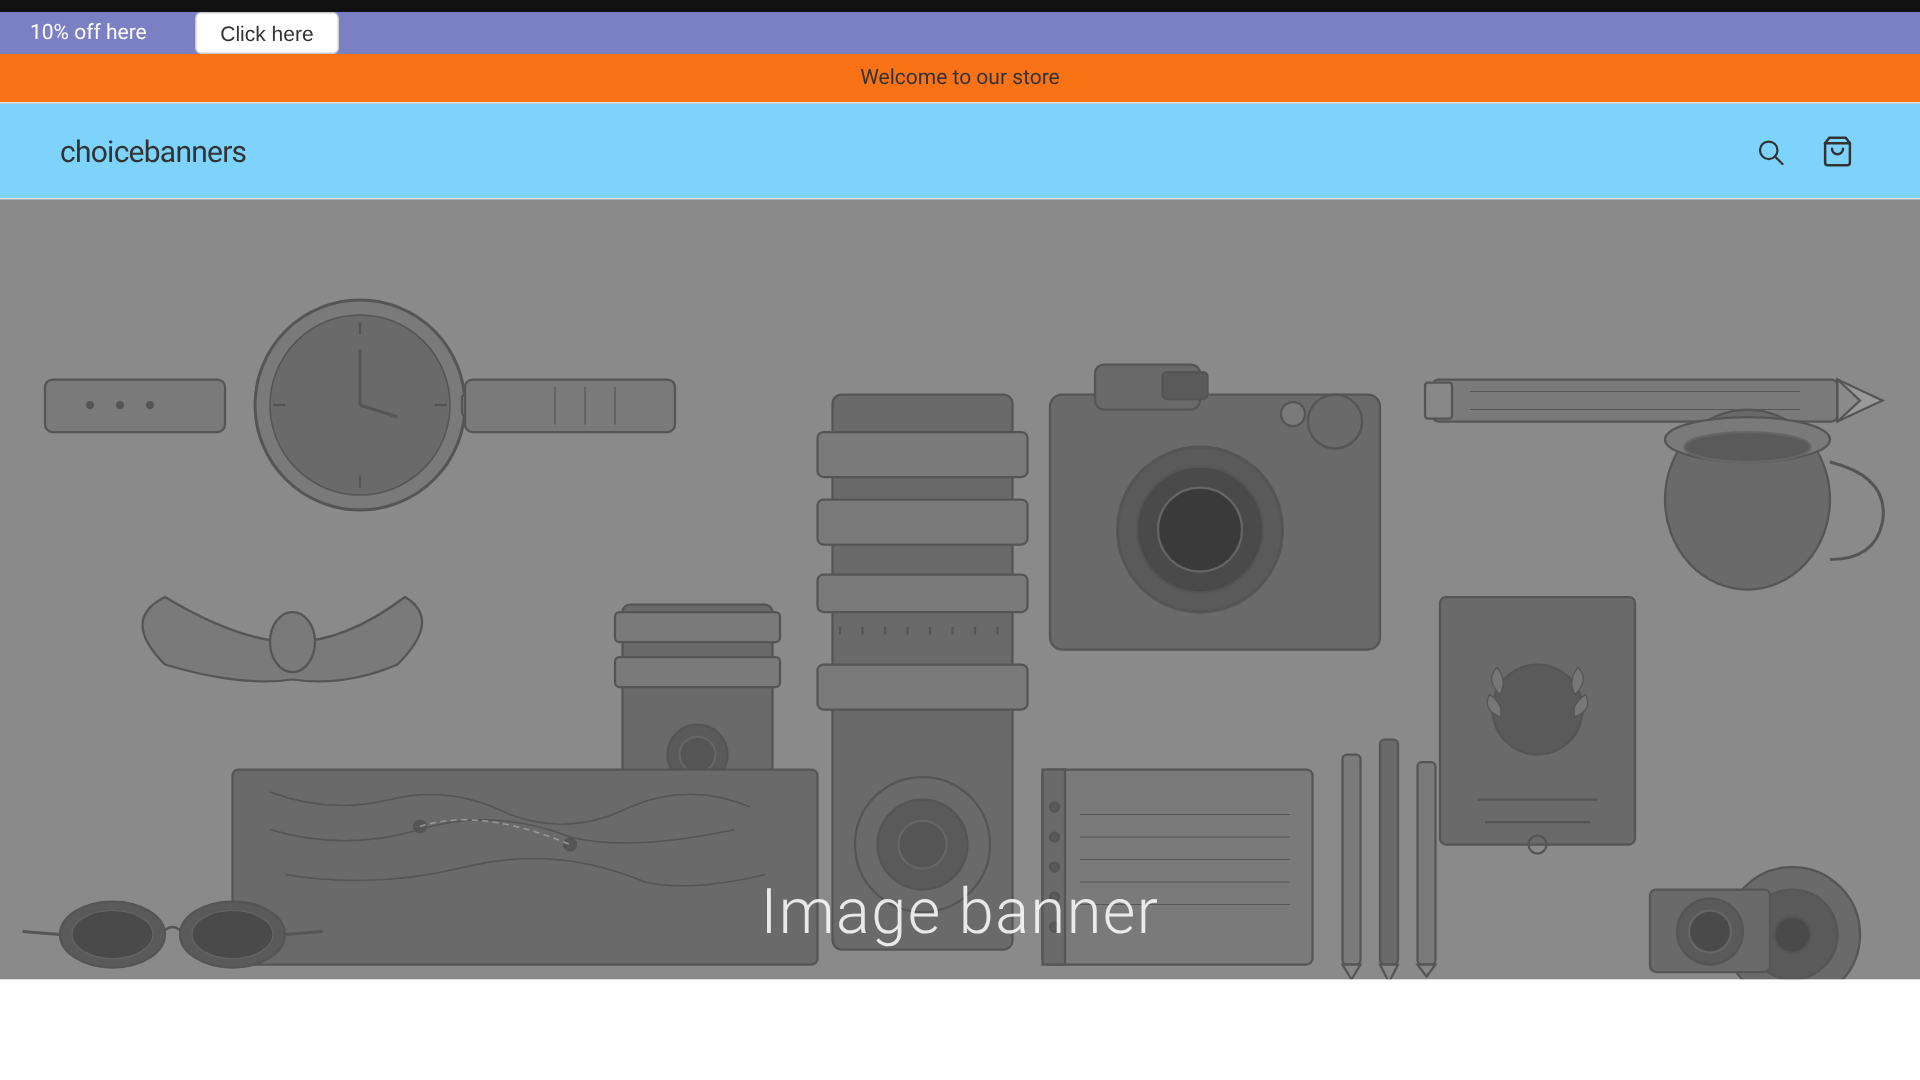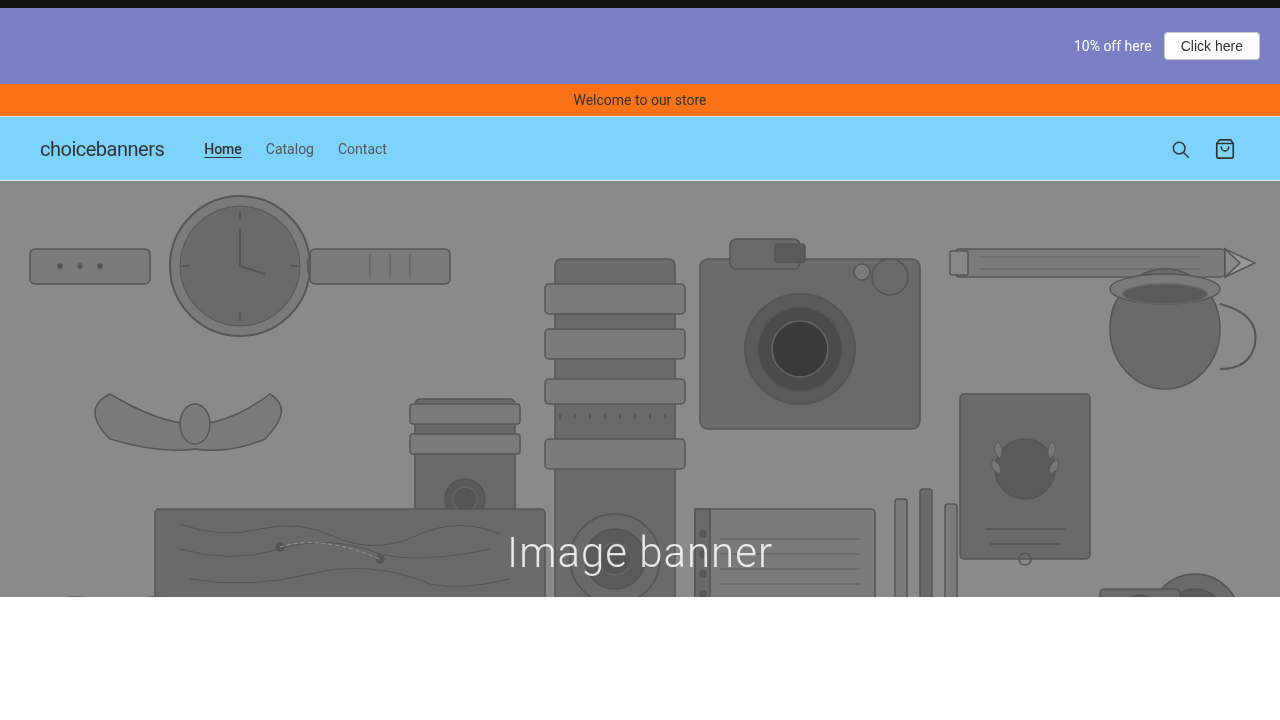--- a/index.html
+++ b/index.html
@@ -3,35 +3,36 @@
   <meta charset="utf-8">
   <style>
     * { margin: 0; padding: 0; box-sizing: border-box; }
     body { font-family: -apple-system, BlinkMacSystemFont, 'Segoe UI', Roboto, sans-serif; }
 
     
     .announcement-bar {
       background-color: #7b7fc4;
       color: #fff;
       text-align: center;
-      padding: 24px 20px;
-      display: flex;
-      align-items: center;
-      justify-content: flex-end;
+      padding: 0 20px;
+      display: flex;
+      align-items: center;
+      justify-content: flex-start;
       gap: 12px;
       font-size: 14px;
     }
     .announcement-bar .cta-button {
       background: white;
       color: #333;
       border: 1px solid #ccc;
       padding: 5px 16px;
       border-radius: 4px;
       cursor: pointer;
       font-size: 14px;
+      margin-left: 20px;
     }
 
     
     .secondary-bar {
       background: #f97316;
       border-bottom: 1px solid #e5e5e5;
       text-align: center;
       padding: 8px 20px;
       font-size: 14px;
       color: #333;
@@ -85,21 +86,21 @@
       padding: 4px;
       display: flex;
       align-items: center;
       justify-content: center;
     }
 
     
     .hero {
       position: relative;
       width: 100%;
-      height: 416px;
+      height: 520px;
       background-color: #8a8a8a;
       overflow: hidden;
       display: flex;
       align-items: flex-end;
       justify-content: center;
     }
 
     .hero-text {
       position: absolute;
       bottom: 20px;
@@ -136,25 +137,20 @@
   <span>10% off here</span>
   <button class="cta-button">Click here</button>
 </div>
 
 <div class="secondary-bar">
   <span>Welcome to our store</span>
 </div>
 
 <header class="header">
   <a class="logo">choicebanners</a>
-  <nav class="nav">
-    <a class="active">Home</a>
-    <a>Catalog</a>
-    <a>Contact</a>
-  </nav>
   <div class="header-icons">
     <button class="icon-btn" title="Search">
       <svg width="20" height="20" viewBox="0 0 24 24" fill="none" stroke="#333" stroke-width="1.8" stroke-linecap="round" stroke-linejoin="round">
         <circle cx="11" cy="11" r="7"></circle>
         <line x1="16.5" y1="16.5" x2="22" y2="22"></line>
       </svg>
     </button>
     <button class="icon-btn" title="Cart">
       <svg width="22" height="22" viewBox="0 0 24 24" fill="none" stroke="#333" stroke-width="1.8" stroke-linecap="round" stroke-linejoin="round">
         <path d="M6 2L3 6v14a2 2 0 002 2h14a2 2 0 002-2V6l-3-4z"></path>

